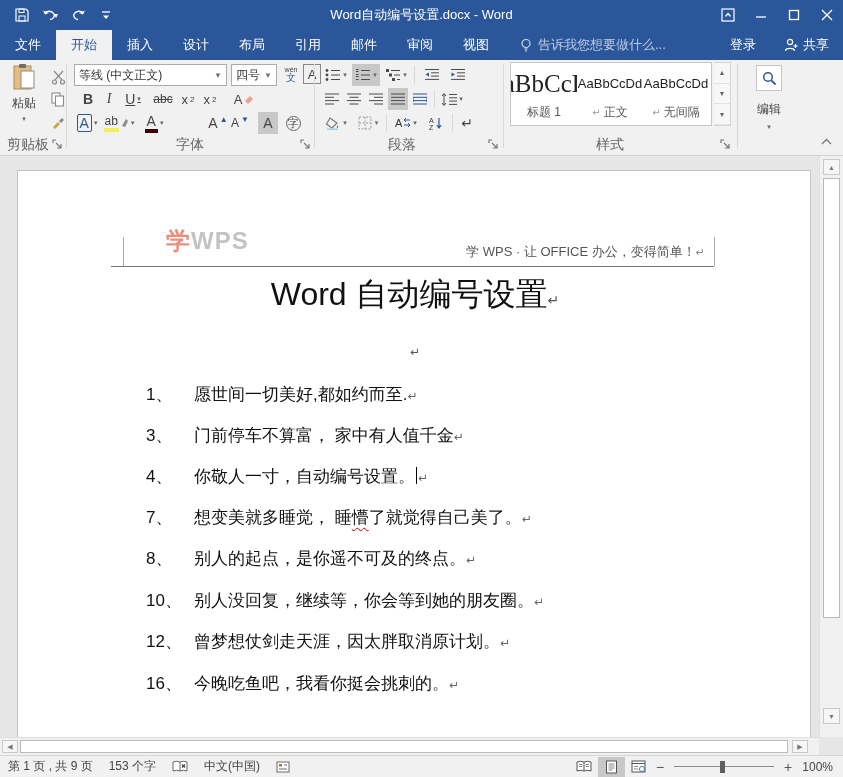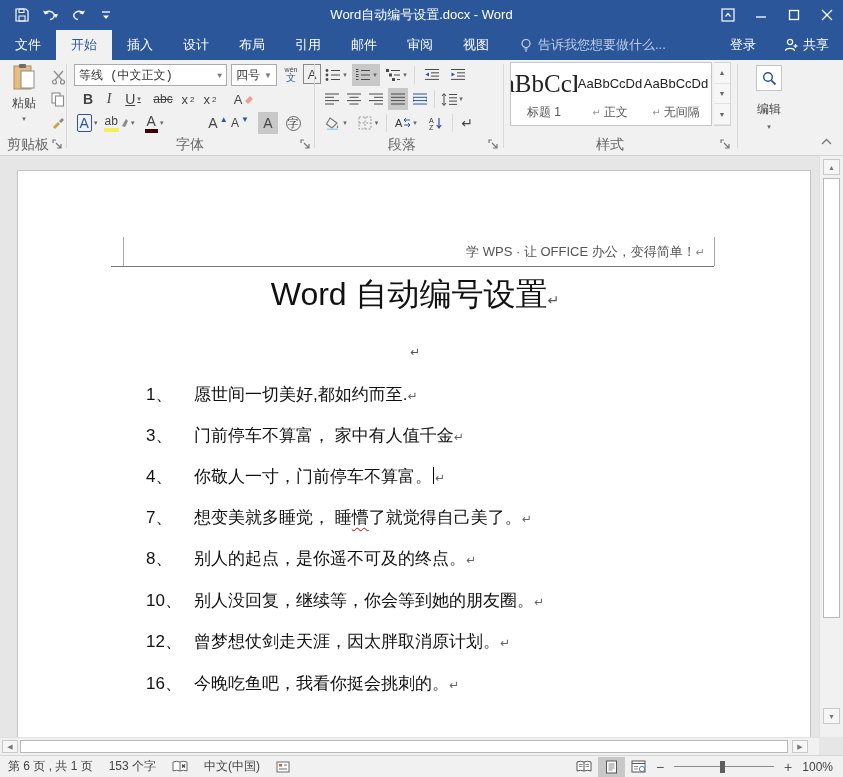--- a/index.html
+++ b/index.html
@@ -249,21 +249,21 @@
     </div>
     <div class="grp-label" style="left:2px; width:52px;">剪贴板</div>
     <div class="launcher" style="left:52px;">
       <svg width="11" height="11" viewBox="0 0 11 11">
           <path d="M1 4 V1 H4" fill="none" stroke="#777" stroke-width="1.2"></path>
           <path d="M4 4 L9 9 M9 5 V9 H5" fill="none" stroke="#777" stroke-width="1.2"></path>
         </svg>
     </div>
     <div class="rsep" style="left:66px;"></div>
 
-    <div class="combo" style="left:74px; top:4px; width:153px;font-family:Liberation Mono, monospace;">
+    <div class="combo" style="left:74px; top:4px; width:153px;">
       <span>等线 (中文正文)</span>
       <span class="caret">▼</span>
     </div>
     <div class="combo" style="left:231px; top:4px; width:46px;">
       <span>四号</span>
       <span class="caret">▼</span>
     </div>
     <div class="rbtn" style="left:281px; top:3px; width:20px; flex-direction:column; gap:0; line-height:1;">
       <span style="font-size:7px; color:#444;">wén</span>
       <span style="font-size:10px; color:#2b579a;">文</span>
@@ -567,37 +567,38 @@
             <path d="M1 6 L5.5 1.5 L10 6" fill="none" stroke="#777" stroke-width="1.3"></path>
           </svg>
         </span>
     </div>
   </div>
 
   <div id="docarea">
     <div id="page">
       <div class="hdr-tick-l"></div>
       <div class="hdr-tick-r"></div>
+      <div class="hdr-logo"><span class="accent">学</span><span class="rest">WPS</span></div>
       <div class="hdr-slogan"><span>学 WPS · 让 OFFICE 办公，变得简单！</span><span class="pmark">↵</span></div>
       <div class="hdr-line"></div>
 
       <div class="doc-title"><span>Word 自动编号设置</span><span class="pmark">↵</span></div>
       <div class="center-mark">↵</div>
 
       <div class="doc-row" style="top:212px;">
         <span class="num">1、</span>
         <span class="txt"><span>愿世间一切美好,都如约而至.</span><span></span><span></span><span class="pmark">↵</span></span>
       </div>
       <div class="doc-row" style="top:253px;">
         <span class="num">3、</span>
         <span class="txt"><span>门前停车不算富， 家中</span><span class="wavy-blue">有人值</span><span>千金</span><span class="pmark">↵</span></span>
       </div>
       <div class="doc-row" style="top:294px;">
         <span class="num">4、</span>
-        <span class="txt"><span>你敬人一寸，门前停车不算富。</span><span></span><span></span><span class="caret-bar"></span><span class="pmark">↵</span></span>
+        <span class="txt"><span>你敬人一寸，自动编号设置。</span><span></span><span></span><span class="caret-bar"></span><span class="pmark">↵</span></span>
       </div>
       <div class="doc-row" style="top:335px;">
         <span class="num">7、</span>
         <span class="txt"><span>想变美就多睡觉， 睡</span><span class="wavy-red">懵</span><span>了就觉得自己美了。</span><span class="pmark">↵</span></span>
       </div>
       <div class="doc-row" style="top:376px;">
         <span class="num">8、</span>
         <span class="txt"><span>别人的起点，是你遥不可及的终点。</span><span></span><span></span><span class="pmark">↵</span></span>
       </div>
       <div class="doc-row" style="top:418px;">
@@ -620,21 +621,21 @@
     <div class="vs-thumb"></div>
     <div class="vs-down">▼</div>
   </div>
   <div id="hscroll">
     <div class="hs-left">◀</div>
     <div class="hs-thumb"></div>
     <div class="hs-right">▶</div>
   </div>
 
   <div id="statusbar">
-    <div class="sb-item">第 6 页 , 共 1 页</div>
+    <div class="sb-item">第 1 页 , 共 9 页</div>
     <div class="sb-item">153 个字</div>
     <div class="sb-item">
       <span>
           <svg width="16" height="13" viewBox="0 0 16 13">
             <path d="M1 2 Q4.5 0.5 8 2 Q11.5 0.5 15 2 V11 Q11.5 9.5 8 11 Q4.5 9.5 1 11 Z" fill="#fff" stroke="#6a6a6a"></path>
             <line x1="8" y1="2" x2="8" y2="11" stroke="#6a6a6a"></line>
             <line x1="10" y1="4.5" x2="13" y2="7.5" stroke="#444" stroke-width="1.2"></line>
             <line x1="13" y1="4.5" x2="10" y2="7.5" stroke="#444" stroke-width="1.2"></line>
           </svg>
         </span>

